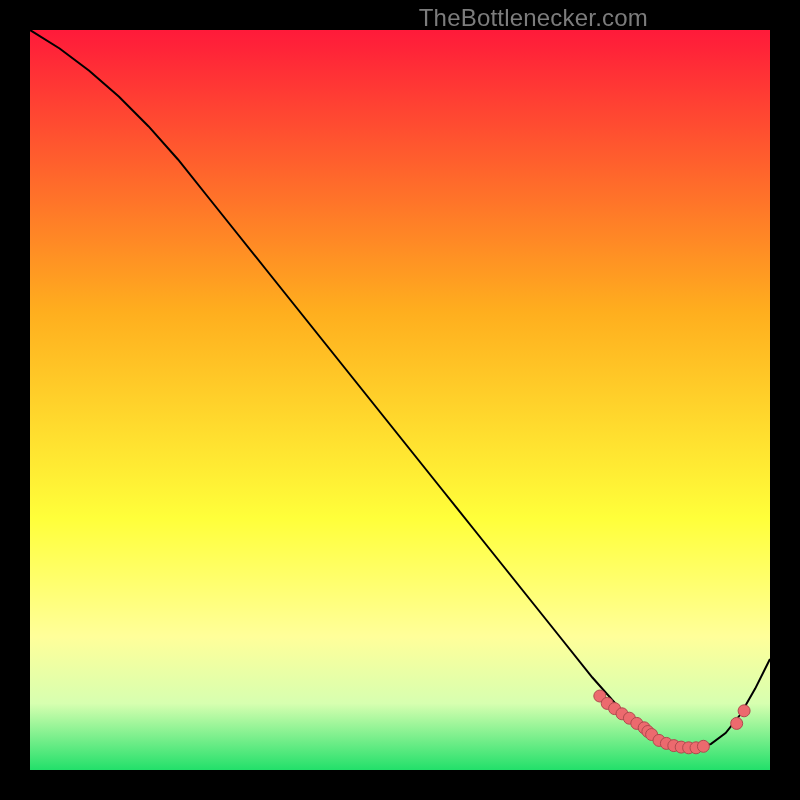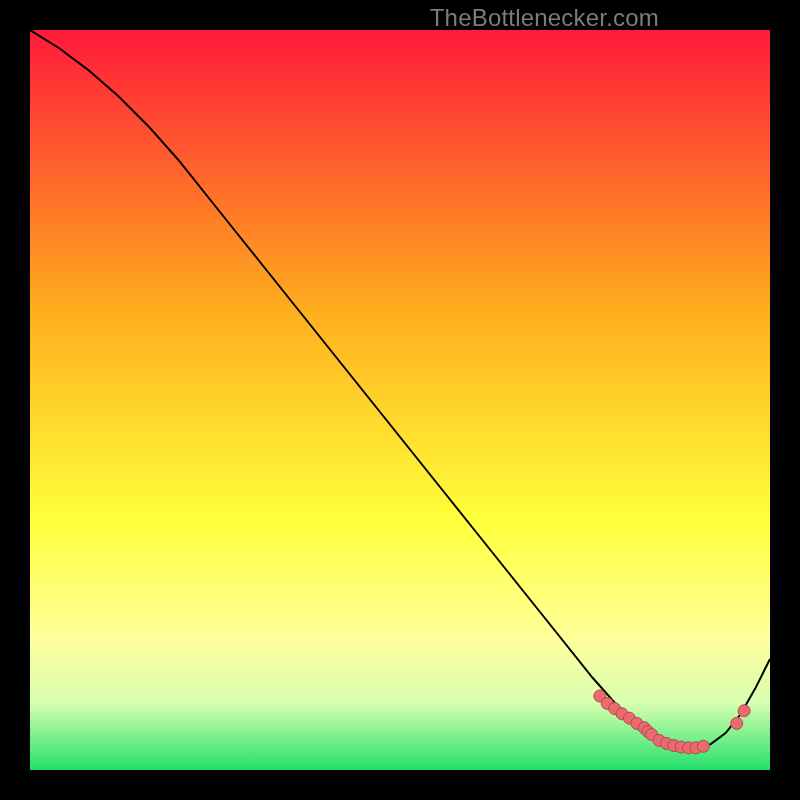--- a/index.html
+++ b/index.html
@@ -9,21 +9,20 @@
     height: 800px;
     background: #000;
     overflow: hidden;
     font-family: Arial, Helvetica, sans-serif;
   }
   .frame {
     position: relative;
     width: 676px;
     height: 800px;
     background: #000;
-    padding-left: 11px;
   }
   .watermark {
     position: absolute;
     top: 4px;
     right: 28px;
     color: #7c7c7c;
     font-size: 24px;
     font-weight: 400;
     letter-spacing: 0.2px;
     z-index: 20;

